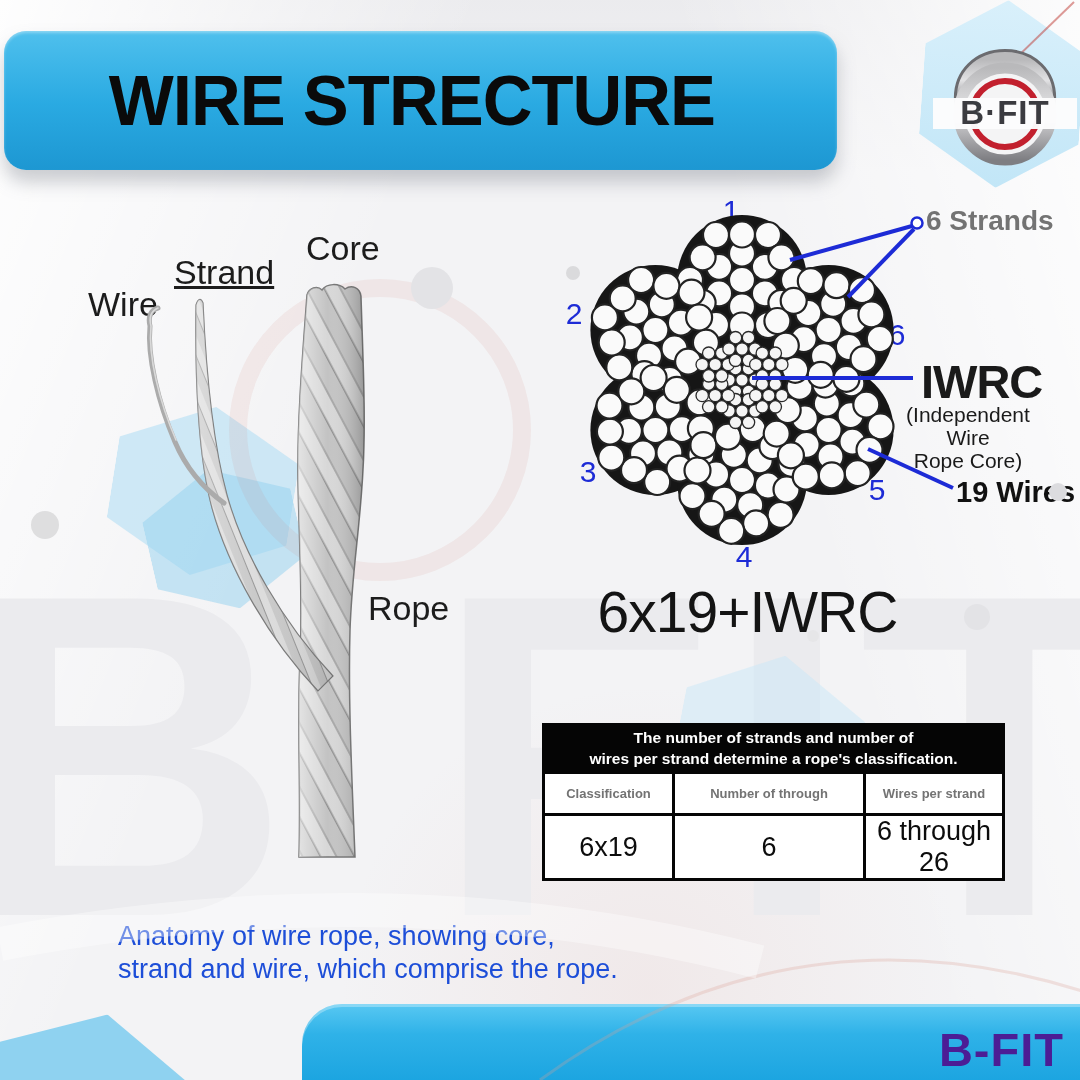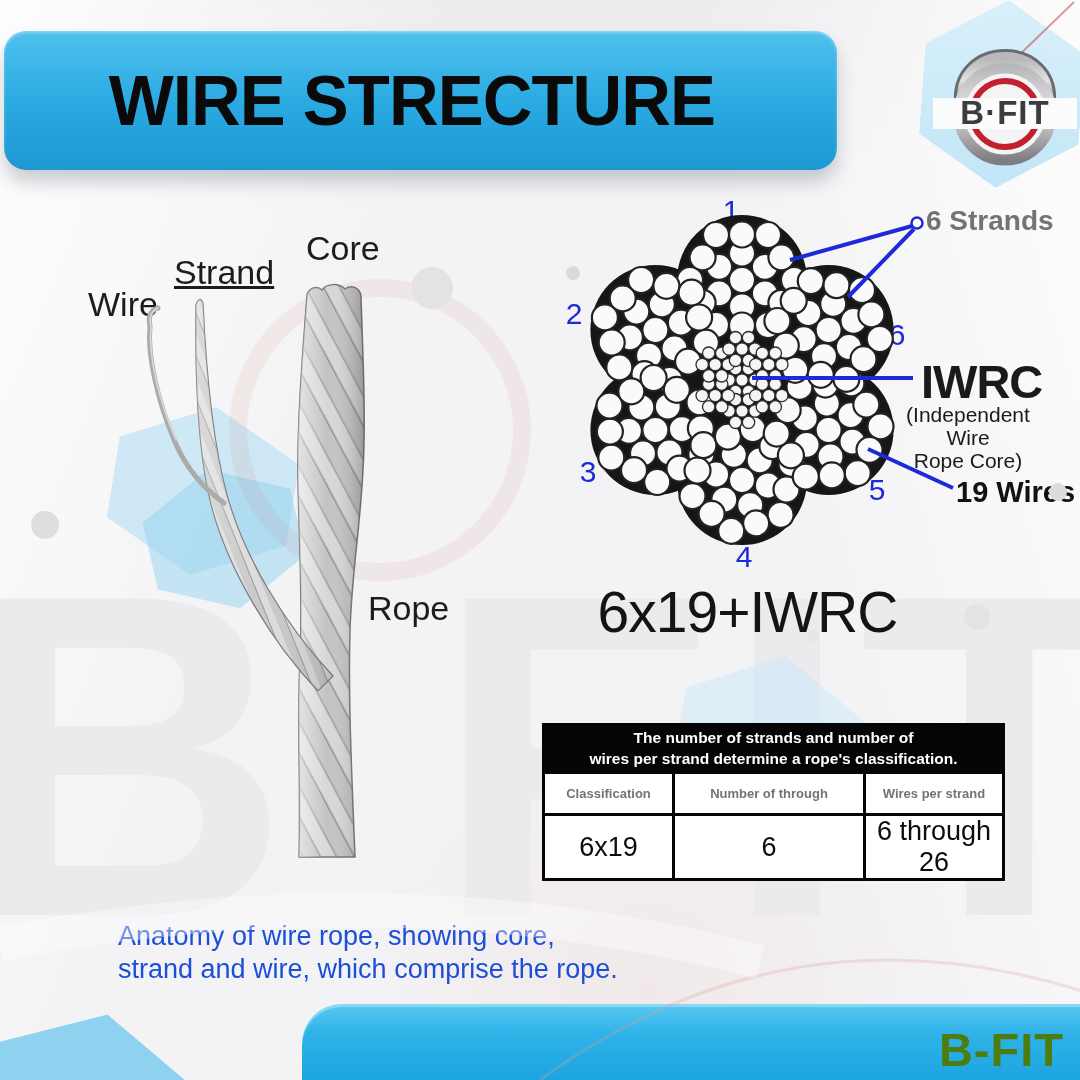--- a/index.html
+++ b/index.html
@@ -40,21 +40,21 @@
   #banner-title{
     line-height:139px;padding-left:108px;font-size:71px;font-weight:900;
     letter-spacing:-1px;color:#0a0a0a;white-space:nowrap;transform:scaleX(.97);transform-origin:left center;
   }
   
   #footer-bar{
     left:302px;top:1004px;width:788px;height:86px;border-radius:40px 0 0 0;
     background:linear-gradient(180deg,#58c8f2 0%,#2fb2e8 35%, var(--footer-blue,#18a2df) 100%);
     box-shadow:inset 0 3px 0 rgba(255,255,255,.3);
   }
-  #footer-brand{right:16px;top:1022px;font-size:47px;font-weight:900;color:#4d7c0f;letter-spacing:1px;}
+  #footer-brand{right:16px;top:1022px;font-size:47px;font-weight:900;color:#4c1d95;letter-spacing:1px;}
 
   
   .rope-label{color:#1c1c1c;font-size:34px;}
   #label-wire{left:88px;top:285px;}
   #label-strand{left:174px;top:253px;text-decoration:underline;}
   #label-core{left:306px;top:229px;}
   #label-rope{left:368px;top:589px;}
   #rope-caption{left:118px;top:920px;font-size:27px;line-height:1.22;color:#1d4ed8;}
 
   

